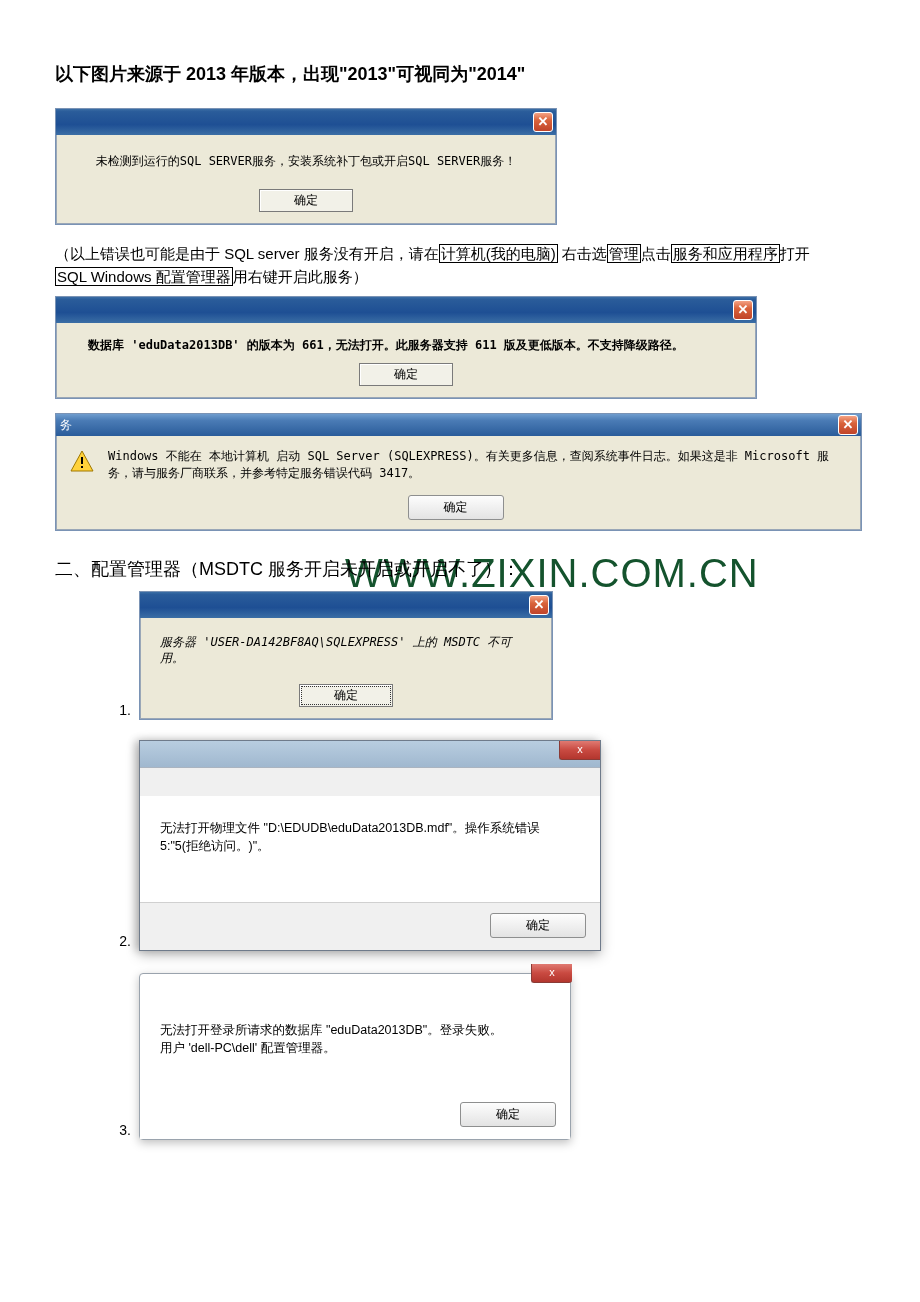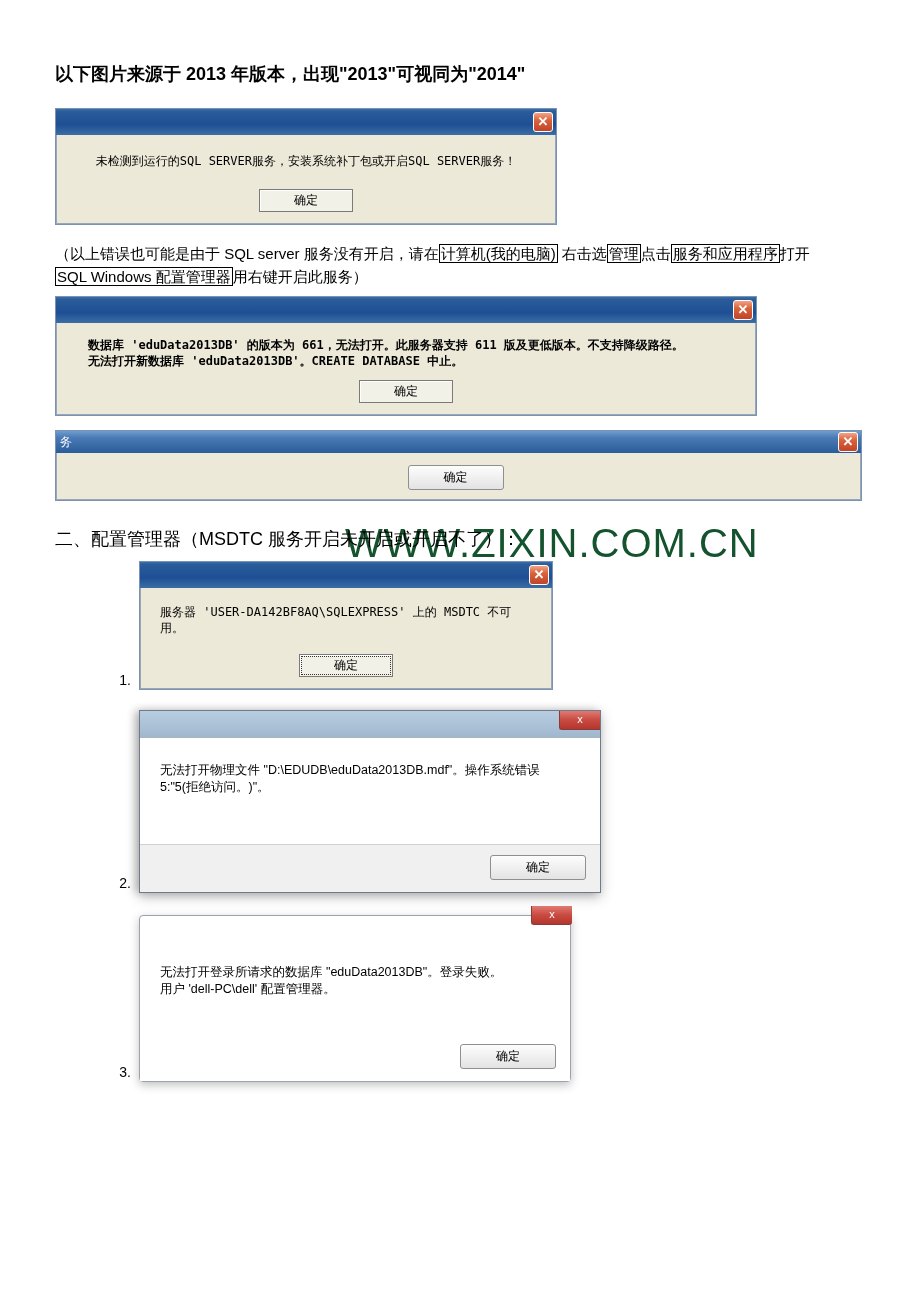--- a/index.html
+++ b/index.html
@@ -217,69 +217,76 @@
     <span class="boxed">SQL Windows 配置管理器</span><span>用右键开启此服务）</span>
   </div>
 
   <div class="dialog-xp" style="width:700px;">
     <div class="titlebar-xp">
       <div class="close-xp">✕</div>
     </div>
     <div class="dlg-body">
       <div class="dlg-text" style="padding:0 18px;font-weight:bold;">
         <span>数据库 'eduData2013DB' 的版本为 661，无法打开。此服务器支持 611 版及更低版本。不支持降级路径。</span><br>
-        <span>无法打开新数据库 'eduData2013DB'。CREATE DATABASE 中止。</span>
       </div>
       <div class="btn-row">
         <span class="btn-xp">确定</span>
       </div>
     </div>
   </div>
 
   <div style="height:14px;"></div>
 
   <div class="dialog-xp dialog-xp-wide" style="width:805px;">
     <div class="titlebar-xp partial" style="padding-left:4px; color:#fff; font-size:12px; line-height:22px;">
       <span>务</span>
       <div class="close-xp" style="top:1px;">✕</div>
     </div>
     <div class="dlg-body" style="padding:8px 14px 10px 8px;">
+      <div class="warn-row">
+        <svg class="warn-icon" viewBox="0 0 24 22">
+          <polygon points="12,1 23,21 1,21" fill="#ffd23a" stroke="#a07800" stroke-width="1"></polygon>
+          <rect x="11" y="7" width="2" height="7" fill="#000"></rect>
+          <rect x="11" y="16" width="2" height="2" fill="#000"></rect>
+        </svg>
+        <div style="font-family:'SimSun',monospace; font-size:12px; line-height:1.35;">Windows 不能在 本地计算机 启动 SQL Server (SQLEXPRESS)。有关更多信息，查阅系统事件日志。如果这是非 Microsoft 服务，请与服务厂商联系，并参考特定服务错误代码 3417。</div>
+      </div>
       <div class="btn-row">
         <span class="btn-vista">确定</span>
       </div>
     </div>
   </div>
 
   <div class="h2 rel">
     <div class="watermark" style="left:290px; top:-6px;">WWW.ZIXIN.COM.CN</div>
     <span>二、配置管理器（</span><span class="bold">MSDTC 服务开启未开启或开启不了</span><span>）：</span>
   </div>
 
   <div class="list-row">
     <div class="list-num">1.</div>
     <div class="dialog-xp" style="width:412px;">
       <div class="titlebar-xp">
         <div class="close-xp">✕</div>
       </div>
       <div class="dlg-body center">
-        <div class="dlg-text" style="text-align:left; padding:2px 6px 8px 6px;">服务器 'USER-DA142BF8AQ\SQLEXPRESS' 上的 MSDTC 不可用。</div>
+        <div class="dlg-text" style="text-align:left; padding:2px 6px 8px 6px;font-style:italic;">服务器 'USER-DA142BF8AQ\SQLEXPRESS' 上的 MSDTC 不可用。</div>
         <div class="btn-row">
           <span class="btn-xp dotted">确定</span>
         </div>
       </div>
     </div>
   </div>
 
   <div class="list-row" style="margin-top:20px;">
     <div class="list-num bold">2.</div>
     <div class="dialog-w7 shadowed">
       <div class="titlebar" style="background: linear-gradient(to bottom, #b8cde0, #a0b8cf);">
         <div class="close-w7">x</div>
       </div>
-      <div class="w7-body raised" style="min-height:70px;">无法打开物理文件 "D:\EDUDB\eduData2013DB.mdf"。操作系统错误 5:"5(拒绝访问。)"。</div>
+      <div class="w7-body raised" style="min-height:70px;margin-top:28px;">无法打开物理文件 "D:\EDUDB\eduData2013DB.mdf"。操作系统错误 5:"5(拒绝访问。)"。</div>
       <div class="w7-footer">
         <span class="btn-vista">确定</span>
       </div>
     </div>
   </div>
 
   <div class="list-row" style="margin-top:22px;">
     <div class="list-num bold">3.</div>
     <div class="dialog-w7" style="width:430px; background:#fff; border:1px solid #9aa3ad; border-radius:4px;">
       <div style="position:absolute; right:-2px; top:-10px;">

